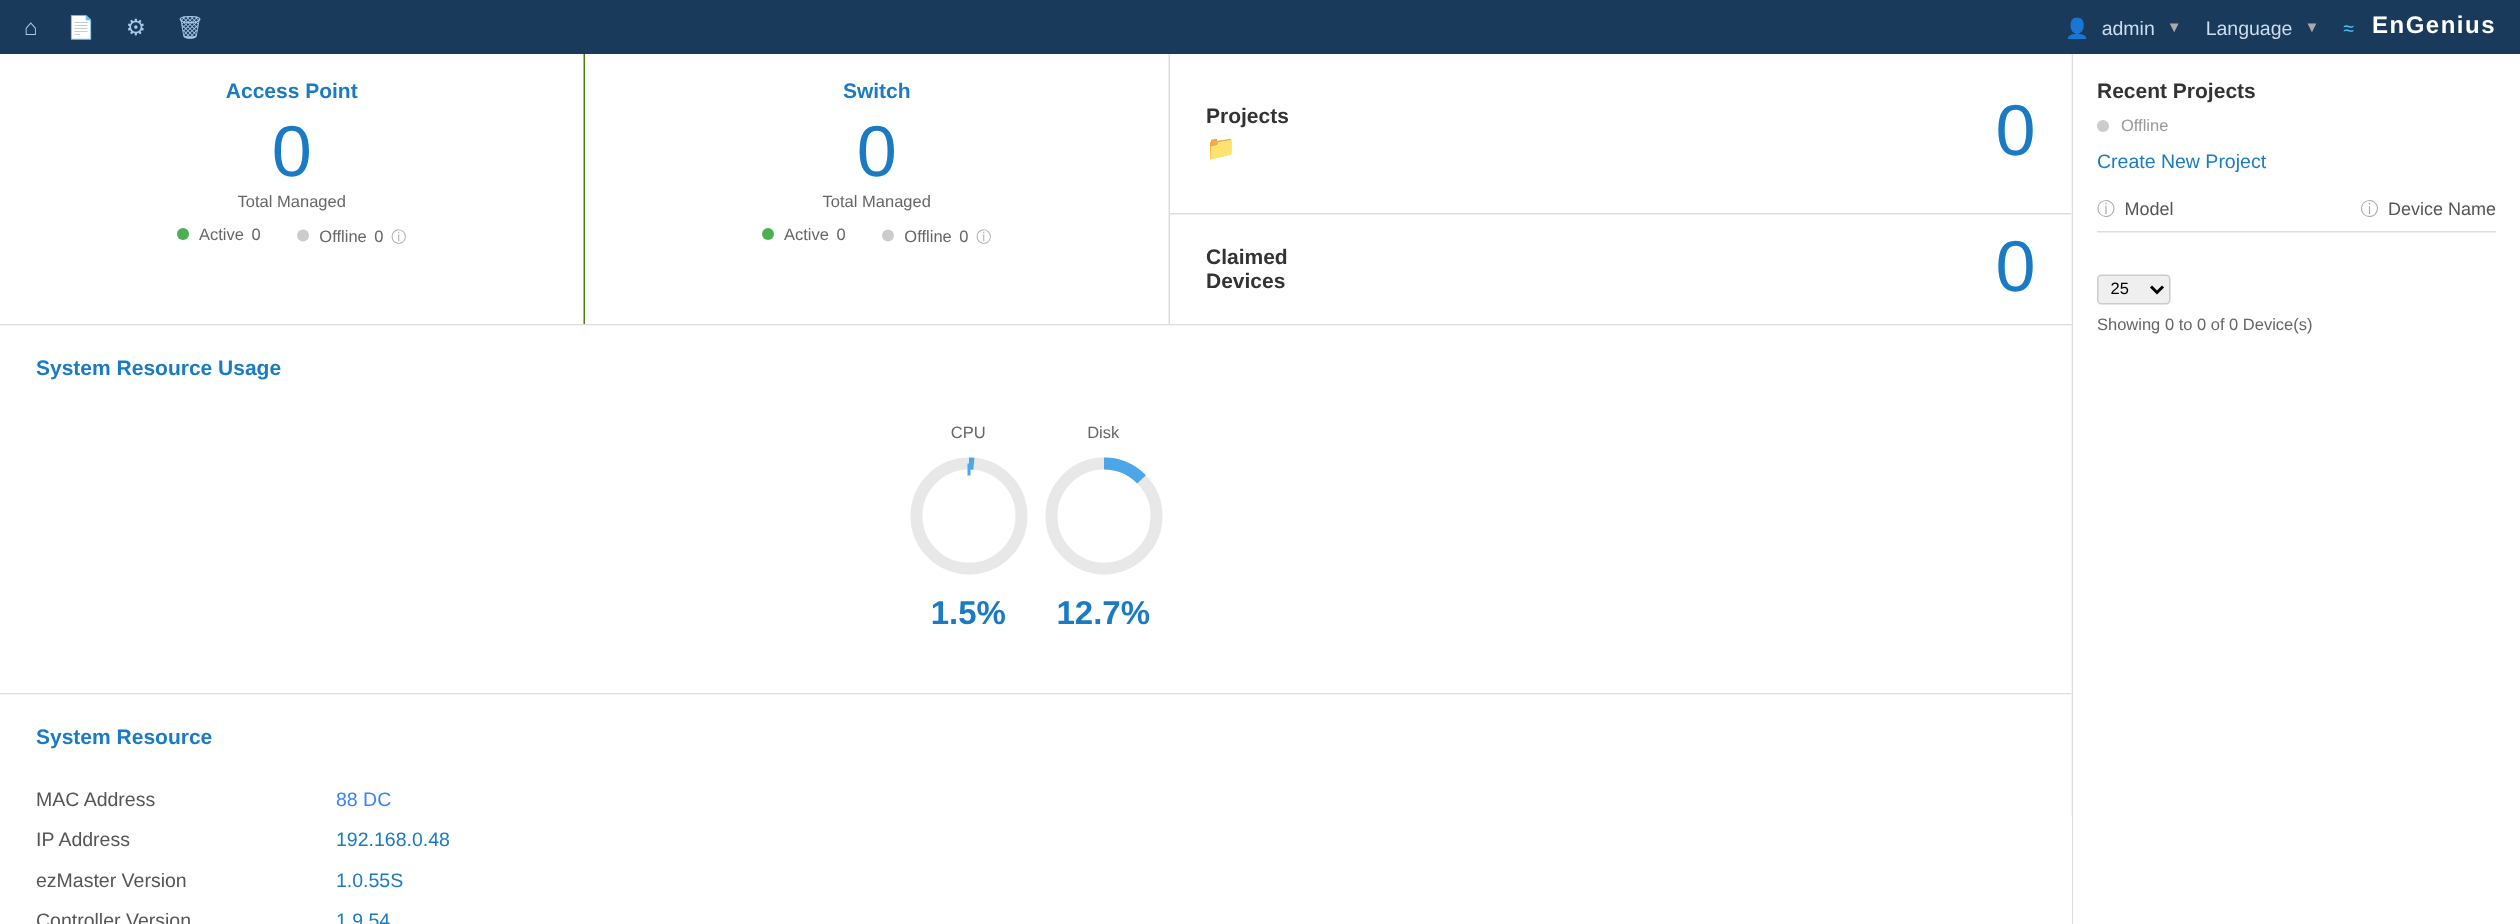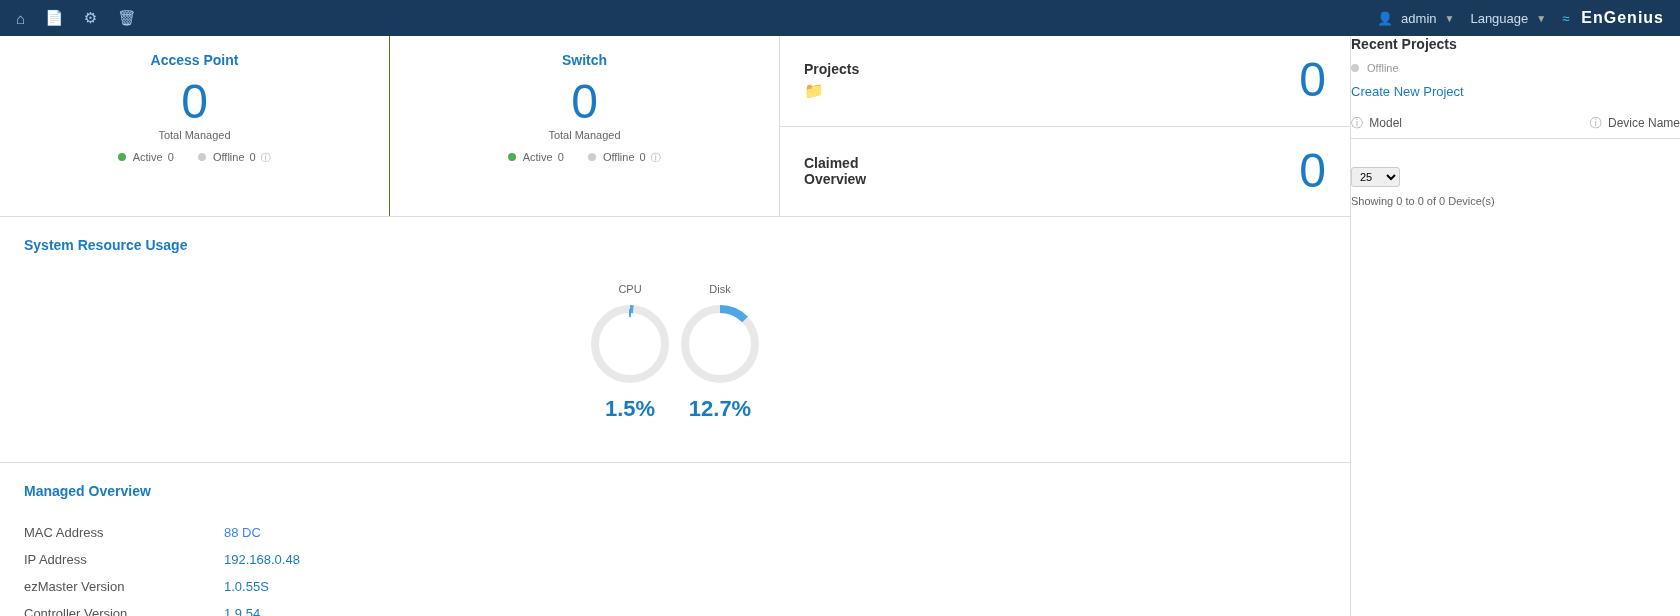--- a/index.html
+++ b/index.html
@@ -52,21 +52,21 @@
     .projects-row {
       flex: 1;
       border-bottom: 1px solid #ddd;
       padding: 16px 24px;
       display: flex;
       align-items: center;
       justify-content: space-between;
     }
     .claimed-row {
       flex: 1;
-      padding: 16px 24px;
+      padding: 0 24px;
       display: flex;
       align-items: center;
       justify-content: space-between;
     }
 
     .panel-title {
       color: #1a7bc4;
       font-size: 14px;
       font-weight: bold;
       text-align: center;
@@ -95,23 +95,24 @@
     .status-dot { display: inline-block; width: 8px; height: 8px; border-radius: 50%; margin-right: 4px; }
     .dot-active { background: #4caf50; }
     .dot-offline { background: #ccc; }
     .info-icon { color: #aaa; font-size: 10px; margin-left: 2px; cursor: pointer; }
 
     .project-label { font-size: 14px; color: #333; font-weight: bold; }
     .project-icon { font-size: 16px; color: #ccc; margin-top: 4px; }
 
     
     .right-sidebar {
-      width: 330px;
+      width: 299px;
       background: white;
       border-left: 1px solid #ddd;
+      padding: 16px;
       overflow-y: auto;
     }
     .sidebar-title { font-size: 14px; font-weight: bold; color: #333; margin-bottom: 10px; }
     .offline-badge { font-size: 11px; color: #999; display: flex; align-items: center; gap: 4px; margin-bottom: 10px; }
     .create-project-link { color: #1a7bc4; font-size: 13px; cursor: pointer; text-decoration: none; display: block; margin-bottom: 16px; }
     .table-header { display: flex; justify-content: space-between; font-size: 12px; color: #555; border-bottom: 1px solid #ddd; padding-bottom: 6px; margin-bottom: 8px; }
     .pagination-select { font-size: 11px; border: 1px solid #ccc; padding: 2px 4px; border-radius: 3px; }
     .showing-text { font-size: 11px; color: #666; margin-top: 8px; }
 
     
@@ -212,21 +213,21 @@
             <div class="project-label">Projects</div>
             <div class="project-icon">📁</div>
           </div>
           <div class="big-number">0</div>
         </div>
 
         <div class="claimed-row">
           <div>
             <div class="project-label">
               <span>Claimed</span><br>
-              <span>Overview</span>
+              <span>Devices</span>
             </div>
           </div>
           <div class="big-number">0</div>
         </div>
       </div>
     </div>
 
     <div class="system-resource-section">
       <div class="section-title">System Resource Usage</div>
       <div class="gauges-row">
@@ -252,21 +253,21 @@
 
             <circle cx="45" cy="45" r="35" fill="none" stroke="#4da6e8" stroke-width="8" stroke-dasharray="27.9 192" stroke-dashoffset="0" transform="rotate(-90 45 45)"></circle>
           </svg>
           <div class="gauge-value">12.7%</div>
         </div>
 
       </div>
     </div>
 
     <div class="system-overview-section">
-      <div class="section-title">Managed Overview</div>
+      <div class="section-title">System Resource</div>
       <table class="overview-table">
         <tbody id="overview-tbody">
         <tr>
       <td>MAC Address</td>
       <td style="color:#3b82f6;">88 DC</td>
     </tr>
             <tr>
       <td>IP Address</td>
       <td style="color:#1a7bc4;">192.168.0.48</td>
     </tr>

